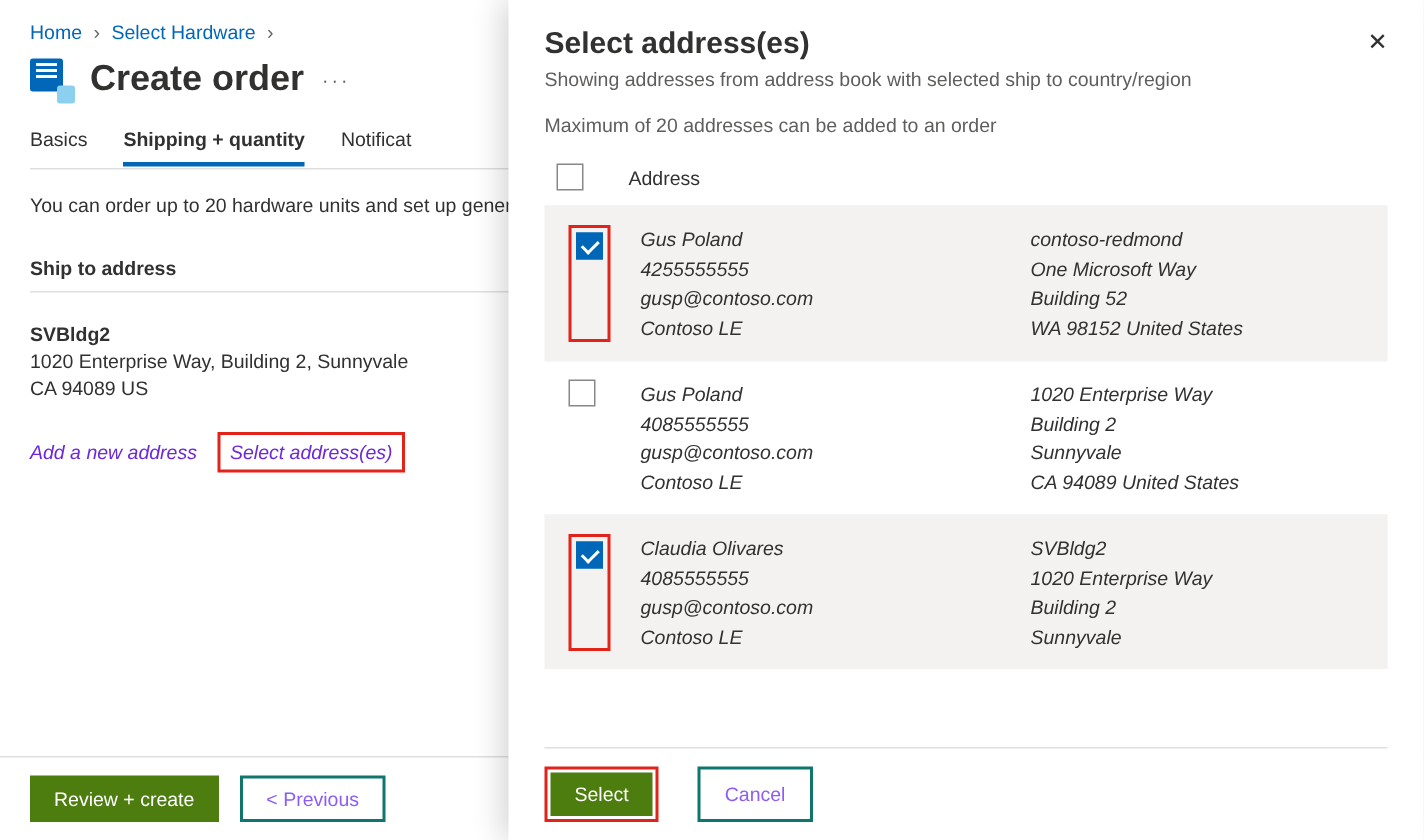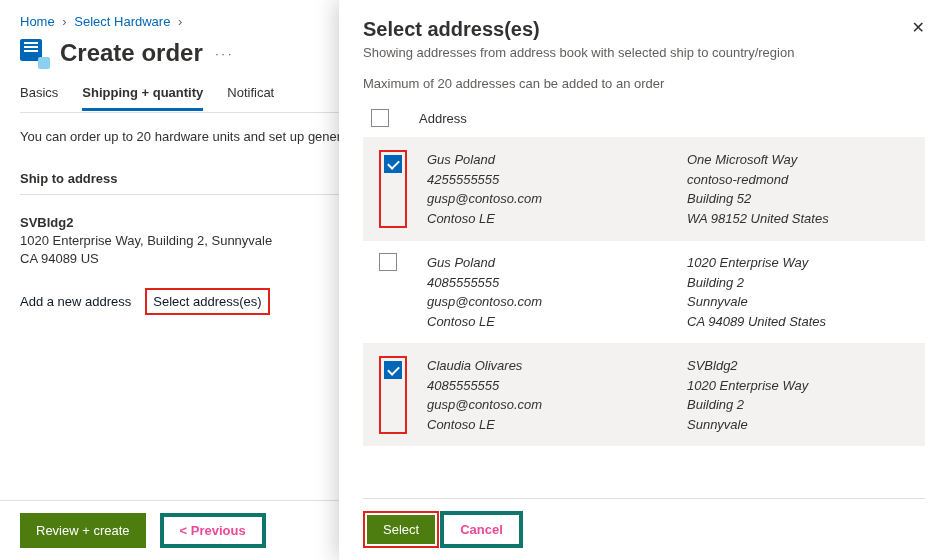--- a/index.html
+++ b/index.html
@@ -27,26 +27,26 @@
   .desc { line-height: 1.5; color: #323130; }
 
   .section-title { font-weight: 600; margin-top: 24px; }
   .section-divider { height: 1px; background: #e1dfdd; margin-top: 8px; }
 
   .addr-block { margin-top: 20px; }
   .addr-name { font-weight: 600; }
   .addr-lines { margin-top: 2px; line-height: 1.4; }
 
   .addr-actions { margin-top: 20px; display: flex; gap: 14px; align-items: center; }
-  .link { color: #0f172a; cursor: pointer; }
+  .link { color: #6d28d9; cursor: pointer; font-style: italic; }
   .redbox { border: 2px solid #e2231a; padding: 4px 6px; }
 
   .footer-bar { position: absolute; left: 0; bottom: 0; width: 949px; border-top: 1px solid #e1dfdd; padding: 12px 20px; background: #fff; display: flex; gap: 14px; }
   .btn-primary { background: #4d7c0f; color: #fff; border: none; padding: 7px 16px; font-size: 13px; cursor: pointer; }
-  .btn-secondary { background: #fff; color: #ec4899; border: 4px solid #0f766e; padding: 6px 16px; font-size: 13px; cursor: pointer; font-weight: bold; }
+  .btn-secondary { background: #fff; color: #8b5cf6; border: 2px solid #0f766e; padding: 6px 16px; font-size: 13px; cursor: pointer; }
 
   
   .panel { position: absolute; right: 0; top: 0; width: 610px; height: 560px; background: #fff; box-shadow: -4px 0 20px rgba(0,0,0,0.18); padding: 18px 24px 0 24px; display: flex; flex-direction: column; }
   .panel-head { display: flex; justify-content: space-between; align-items: flex-start; }
   .panel-title { font-size: 20px; font-weight: 600; }
   .close-x { font-size: 16px; cursor: pointer; color: #323130; }
   .panel-sub { color: #605e5c; margin-top: 4px; }
   .panel-note { margin-top: 16px; color: #605e5c; }
 
   .list-head { display: flex; align-items: center; padding: 18px 0 10px 0; color: #323130; }
@@ -56,21 +56,21 @@
 
   .addr-row { display: flex; padding: 12px 8px; border-top: 1px solid #f3f2f1; font-style: italic; }
   .addr-row.sel { background: #f3f2f1; }
   .addr-row .col-contact, .addr-row .col-addr { line-height: 1.5; color: #323130; }
 
   .chk { width: 18px; height: 18px; border: 1px solid #8a8886; background: #fff; cursor: pointer; display: inline-flex; align-items: center; justify-content: center; }
   .chk.checked { background: #0067b8; border-color: #0067b8; }
   .chk.checked::after { content: ""; width: 5px; height: 9px; border: solid #fff; border-width: 0 2px 2px 0; transform: rotate(45deg); margin-top: -2px; }
   .chk-wrap.red { border: 2px solid #e2231a; padding: 3px; }
 
-  .panel-footer { border-top: 1px solid #e1dfdd; padding: 12px 0; display: flex; gap: 1px; margin-top: auto; }
+  .panel-footer { border-top: 1px solid #e1dfdd; padding: 12px 0; display: flex; gap: 26px; margin-top: auto; }
   .panel-footer .redwrap { border: 2px solid #e2231a; padding: 2px; display: inline-block; }
 </style>
 </head>
 <body>
 
 <div class="main">
 
   <div class="breadcrumb">
     <a>Home</a>
     <span class="chev">›</span>
@@ -144,22 +144,22 @@
         <div class="col-check">
           <span class="chk-wrap red"><span class="chk checked"></span></span>
         </div>
         <div class="col-contact">
           <div>Gus Poland</div>
           <div>4255555555</div>
           <div>gusp@contoso.com</div>
           <div>Contoso LE</div>
         </div>
         <div class="col-addr">
+          <div>contoso-redmond</div>
           <div>One Microsoft Way</div>
-          <div>contoso-redmond</div>
           <div>Building 52</div>
           <div>WA 98152 United States</div>
         </div>
       </div>
       <div class="addr-row">
         <div class="col-check">
           <span class="chk"></span>
         </div>
         <div class="col-contact">
           <div>Gus Poland</div>

